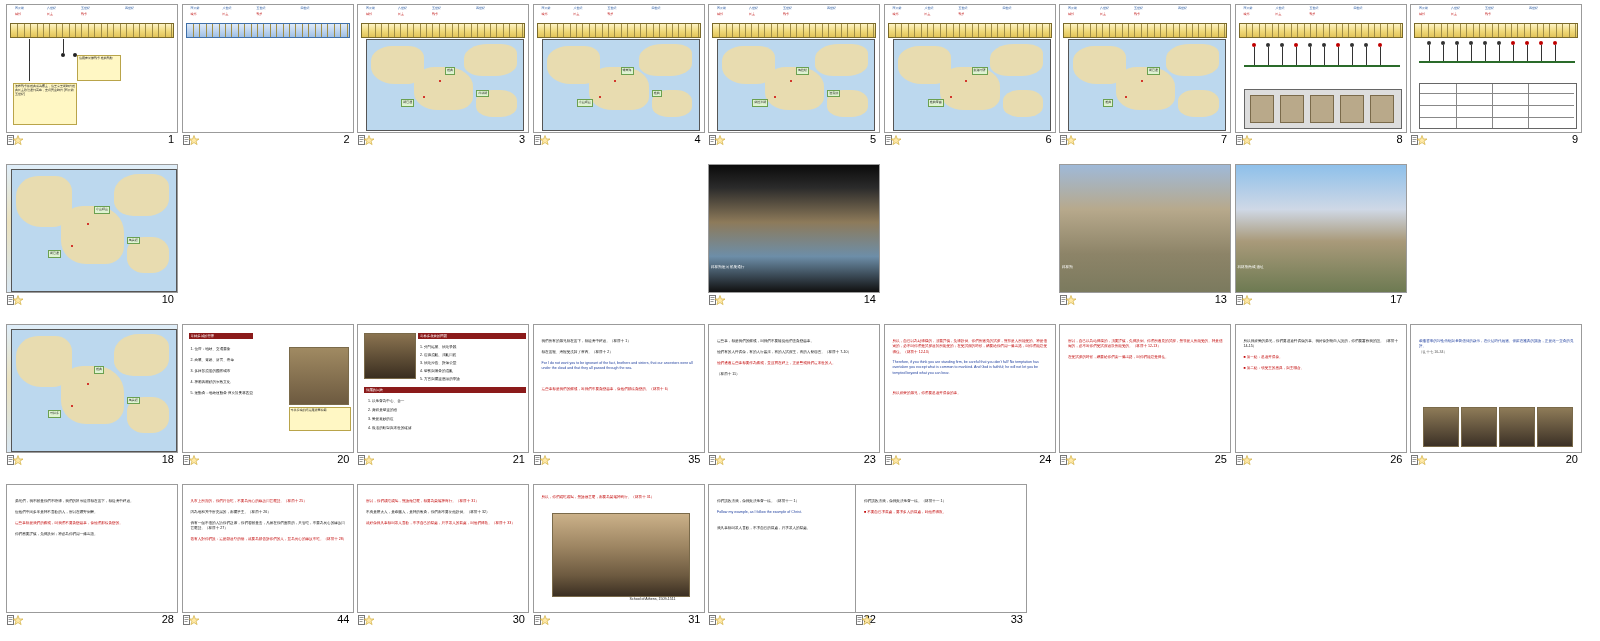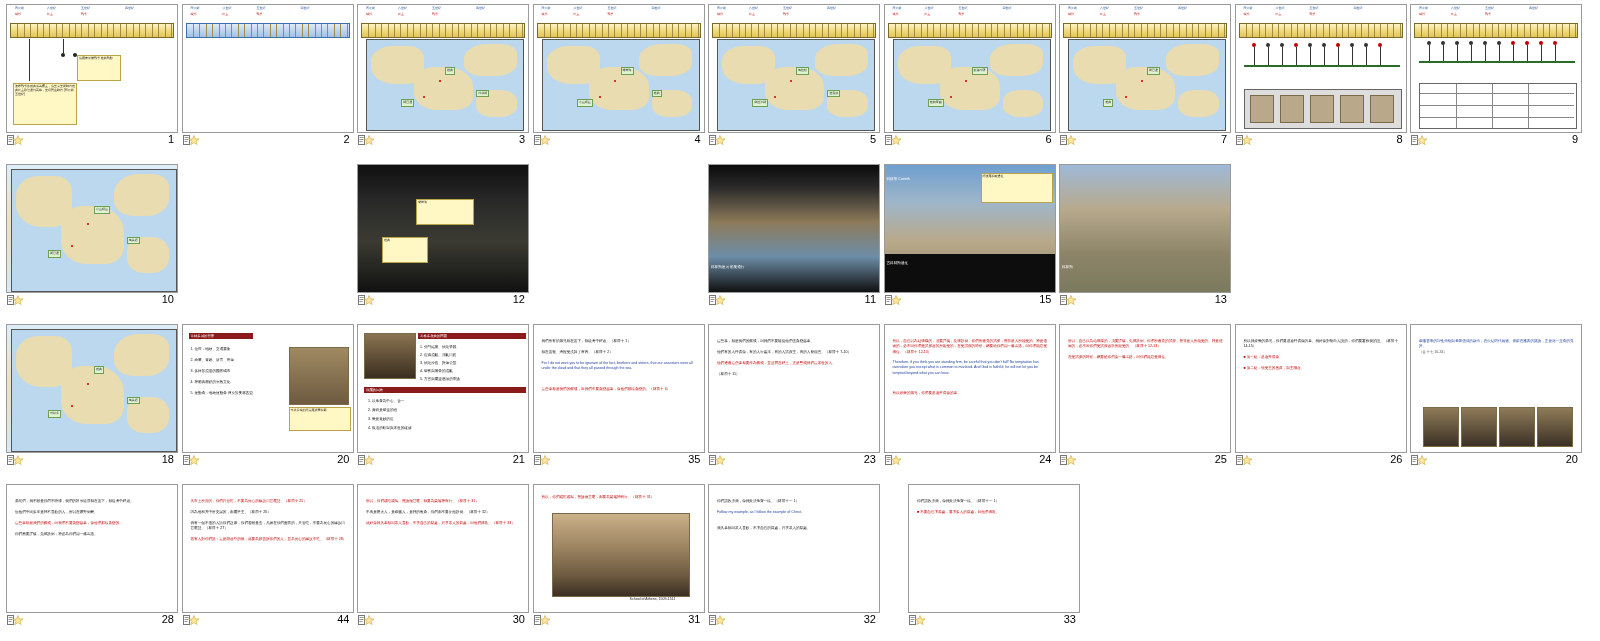--- a/index.html
+++ b/index.html
@@ -664,98 +664,75 @@
     <svg width="16" height="14" viewBox="0 0 16 14">
       <rect x="0.5" y="1.5" width="6" height="9" fill="#fff" stroke="#777"></rect>
       <line x1="1.5" y1="3.5" x2="5.5" y2="3.5" stroke="#999"></line>
       <line x1="1.5" y1="5.5" x2="5.5" y2="5.5" stroke="#999"></line>
       <line x1="1.5" y1="7.5" x2="4.5" y2="7.5" stroke="#999"></line>
       <polygon points="11,1.5 12.3,5 16,5 13,7.2 14.1,10.6 11,8.6 7.9,10.6 9,7.2 6,5 9.7,5" fill="#ffe9a8" stroke="#c9a227" stroke-width="0.6"></polygon>
     </svg></span>
        <span class="num">10</span>
      </div>
     </div>
-    <div class="slide-cell" style="left: 357px; top: 164px;">
-      <div class="thumb">
-       <div class="sl">
-          <div class="photo" style="background:linear-gradient(#101010 0%,#2a2a2a 30%,#3b3b33 60%,#111 100%)"></div>
-          <div class="callout" style="left:58px;top:34px;width:54px;height:22px">愛琴海</div>
-          <div class="callout" style="left:24px;top:72px;width:42px;height:22px">雅典</div>
-        </div>
-     </div>
-     <div class="meta">
-       <span class="starico">
-    <svg width="16" height="14" viewBox="0 0 16 14">
-      <rect x="0.5" y="1.5" width="6" height="9" fill="#fff" stroke="#777"></rect>
-      <line x1="1.5" y1="3.5" x2="5.5" y2="3.5" stroke="#999"></line>
-      <line x1="1.5" y1="5.5" x2="5.5" y2="5.5" stroke="#999"></line>
-      <line x1="1.5" y1="7.5" x2="4.5" y2="7.5" stroke="#999"></line>
-      <polygon points="11,1.5 12.3,5 16,5 13,7.2 14.1,10.6 11,8.6 7.9,10.6 9,7.2 6,5 9.7,5" fill="#ffe9a8" stroke="#c9a227" stroke-width="0.6"></polygon>
-    </svg></span>
-       <span class="num">12</span>
-     </div>
-    </div>
     <div class="slide-cell" style="left: 708px; top: 164px;">
       <div class="thumb">
        <div class="sl">
           <div class="photo" style="background:linear-gradient(#0b0b0b 0%,#2b2b2b 18%,#8d7a5a 45%,#6d8ea8 72%,#101010 100%)"></div>
           <span class="cap" style="top:100px">科林斯運河 船隻通行</span>
         </div>
      </div>
      <div class="meta">
        <span class="starico">
     <svg width="16" height="14" viewBox="0 0 16 14">
       <rect x="0.5" y="1.5" width="6" height="9" fill="#fff" stroke="#777"></rect>
       <line x1="1.5" y1="3.5" x2="5.5" y2="3.5" stroke="#999"></line>
       <line x1="1.5" y1="5.5" x2="5.5" y2="5.5" stroke="#999"></line>
       <line x1="1.5" y1="7.5" x2="4.5" y2="7.5" stroke="#999"></line>
       <polygon points="11,1.5 12.3,5 16,5 13,7.2 14.1,10.6 11,8.6 7.9,10.6 9,7.2 6,5 9.7,5" fill="#ffe9a8" stroke="#c9a227" stroke-width="0.6"></polygon>
     </svg></span>
-       <span class="num">11</span>
-     </div>
-    </div>
-    <div class="slide-cell" style="left: 883.5px; top: 164px;">
-      <div class="thumb">
-       <div class="sl">
-          <div class="photo" style="background:linear-gradient(#6f9fd0 0%,#9fb6c8 30%,#b9a98a 60%,#8a8468 100%)"></div>
-          <div class="callout" style="left:96px;top:8px;width:68px;height:26px">阿波羅神殿遺址</div>
-          <span class="cap" style="top:12px">科林斯 Corinth</span>
-          <div class="photo" style="top:70%;height:30%;background:#0d0d0d"></div>
-          <span class="cap" style="top:96px">古科林斯遺址</span>
-        </div>
-     </div>
-     <div class="meta">
-       <span class="starico">
-    <svg width="16" height="14" viewBox="0 0 16 14">
-      <rect x="0.5" y="1.5" width="6" height="9" fill="#fff" stroke="#777"></rect>
-      <line x1="1.5" y1="3.5" x2="5.5" y2="3.5" stroke="#999"></line>
-      <line x1="1.5" y1="5.5" x2="5.5" y2="5.5" stroke="#999"></line>
-      <line x1="1.5" y1="7.5" x2="4.5" y2="7.5" stroke="#999"></line>
-      <polygon points="11,1.5 12.3,5 16,5 13,7.2 14.1,10.6 11,8.6 7.9,10.6 9,7.2 6,5 9.7,5" fill="#ffe9a8" stroke="#c9a227" stroke-width="0.6"></polygon>
-    </svg></span>
-       <span class="num">15</span>
+       <span class="num">14</span>
      </div>
     </div>
     <div class="slide-cell" style="left: 1059px; top: 164px;">
       <div class="thumb">
        <div class="sl">
           <div class="photo" style="background:linear-gradient(#9fb9d8 0%,#b7a98c 35%,#8d8468 70%,#7b7a5e 100%)"></div>
           <span class="cap" style="top:100px">科林斯</span>
         </div>
      </div>
      <div class="meta">
        <span class="starico">
     <svg width="16" height="14" viewBox="0 0 16 14">
       <rect x="0.5" y="1.5" width="6" height="9" fill="#fff" stroke="#777"></rect>
       <line x1="1.5" y1="3.5" x2="5.5" y2="3.5" stroke="#999"></line>
       <line x1="1.5" y1="5.5" x2="5.5" y2="5.5" stroke="#999"></line>
       <line x1="1.5" y1="7.5" x2="4.5" y2="7.5" stroke="#999"></line>
       <polygon points="11,1.5 12.3,5 16,5 13,7.2 14.1,10.6 11,8.6 7.9,10.6 9,7.2 6,5 9.7,5" fill="#ffe9a8" stroke="#c9a227" stroke-width="0.6"></polygon>
     </svg></span>
        <span class="num">13</span>
+     </div>
+    </div>
+    <div class="slide-cell" style="left: 1234.5px; top: 164px;">
+      <div class="thumb">
+       <div class="sl">
+          <div class="photo" style="background:linear-gradient(#8ec0ea 0%,#cfd8e6 35%,#a99a7a 60%,#6d7a52 100%)"></div>
+          <span class="cap" style="top:100px">科林斯衛城 遺址</span>
+        </div>
+     </div>
+     <div class="meta">
+       <span class="starico">
+    <svg width="16" height="14" viewBox="0 0 16 14">
+      <rect x="0.5" y="1.5" width="6" height="9" fill="#fff" stroke="#777"></rect>
+      <line x1="1.5" y1="3.5" x2="5.5" y2="3.5" stroke="#999"></line>
+      <line x1="1.5" y1="5.5" x2="5.5" y2="5.5" stroke="#999"></line>
+      <line x1="1.5" y1="7.5" x2="4.5" y2="7.5" stroke="#999"></line>
+      <polygon points="11,1.5 12.3,5 16,5 13,7.2 14.1,10.6 11,8.6 7.9,10.6 9,7.2 6,5 9.7,5" fill="#ffe9a8" stroke="#c9a227" stroke-width="0.6"></polygon>
+    </svg></span>
+       <span class="num">17</span>
      </div>
     </div>
     <div class="slide-cell" style="left: 6px; top: 324px;">
       <div class="thumb">
        <div class="sl">
           <div class="photo" style="background:linear-gradient(#dfeefa,#ece2bd 45%,#d9e8f4)"></div>
           <div class="mapbox" style="left:4px;top:4px;width:164px;height:121px">
             <div class="sea" style="left:0;top:0;width:100%;height:100%"></div>
    <div class="land" style="left:4px;top:6px;width:55.760000000000005px;height:50.82px;border-radius:40% 30% 35% 45%"></div>
    <div class="land" style="left:49.199999999999996px;top:36.3px;width:62.32px;height:58.08px;border-radius:35% 45% 30% 40%"></div>
@@ -1054,21 +1031,21 @@
     <svg width="16" height="14" viewBox="0 0 16 14">
       <rect x="0.5" y="1.5" width="6" height="9" fill="#fff" stroke="#777"></rect>
       <line x1="1.5" y1="3.5" x2="5.5" y2="3.5" stroke="#999"></line>
       <line x1="1.5" y1="5.5" x2="5.5" y2="5.5" stroke="#999"></line>
       <line x1="1.5" y1="7.5" x2="4.5" y2="7.5" stroke="#999"></line>
       <polygon points="11,1.5 12.3,5 16,5 13,7.2 14.1,10.6 11,8.6 7.9,10.6 9,7.2 6,5 9.7,5" fill="#ffe9a8" stroke="#c9a227" stroke-width="0.6"></polygon>
     </svg></span>
        <span class="num">32</span>
      </div>
     </div>
-    <div class="slide-cell" style="left: 908px; top: 484px;">
+    <div class="slide-cell" style="left: 855px; top: 484px;">
       <div class="thumb">
        <div class="sl">
           <div class="txt " style="left:8px;right:8px;top:14px;width:156px">你們該效法我，像我效法基督一樣。（林前十一 1）</div>
           <div class="txt red" style="left:8px;right:8px;top:25px;width:156px">■ 不要自己求益處，要求多人的益處，叫他們得救。</div>
         </div>
      </div>
      <div class="meta">
        <span class="starico">
     <svg width="16" height="14" viewBox="0 0 16 14">
       <rect x="0.5" y="1.5" width="6" height="9" fill="#fff" stroke="#777"></rect>

